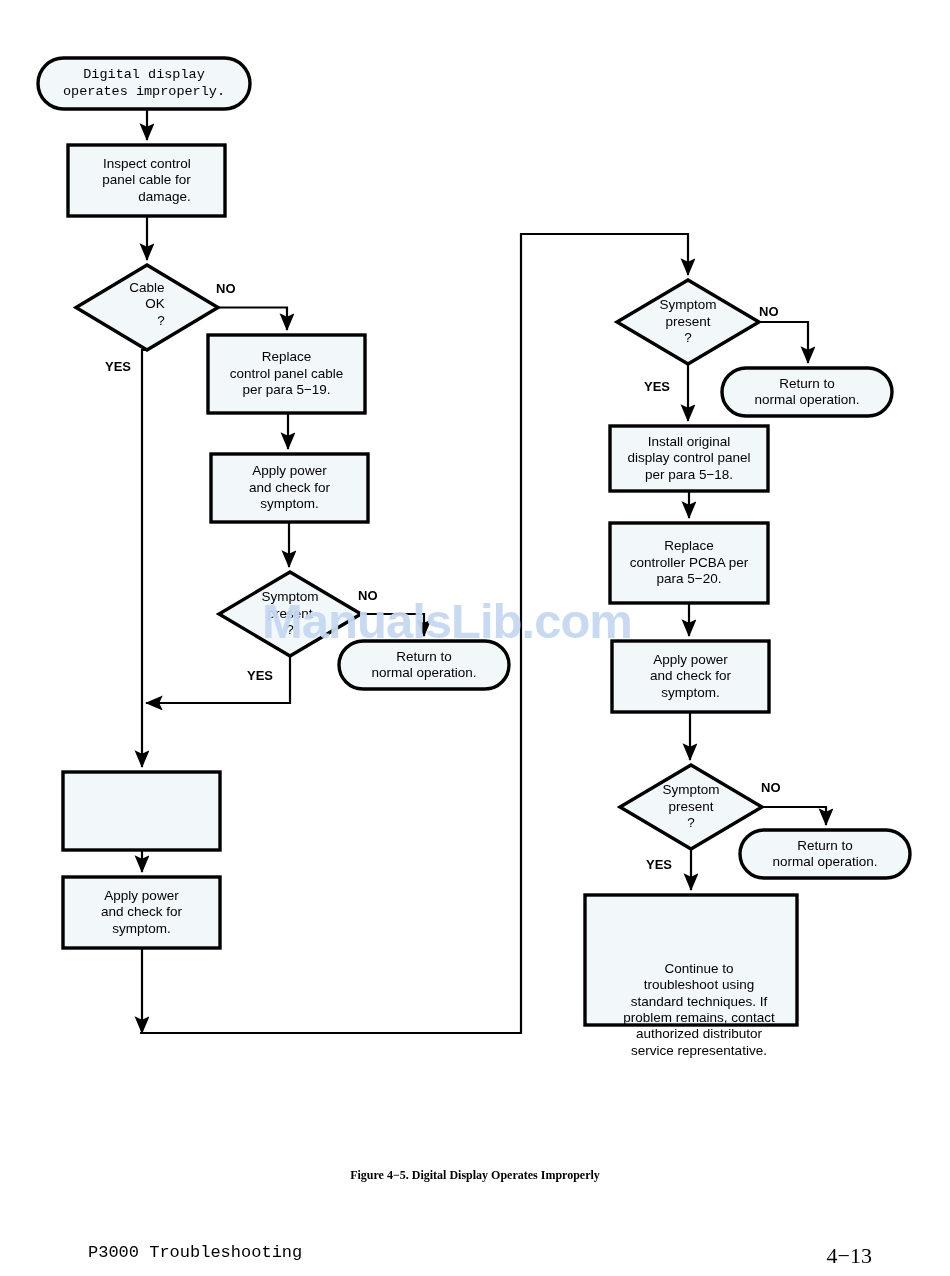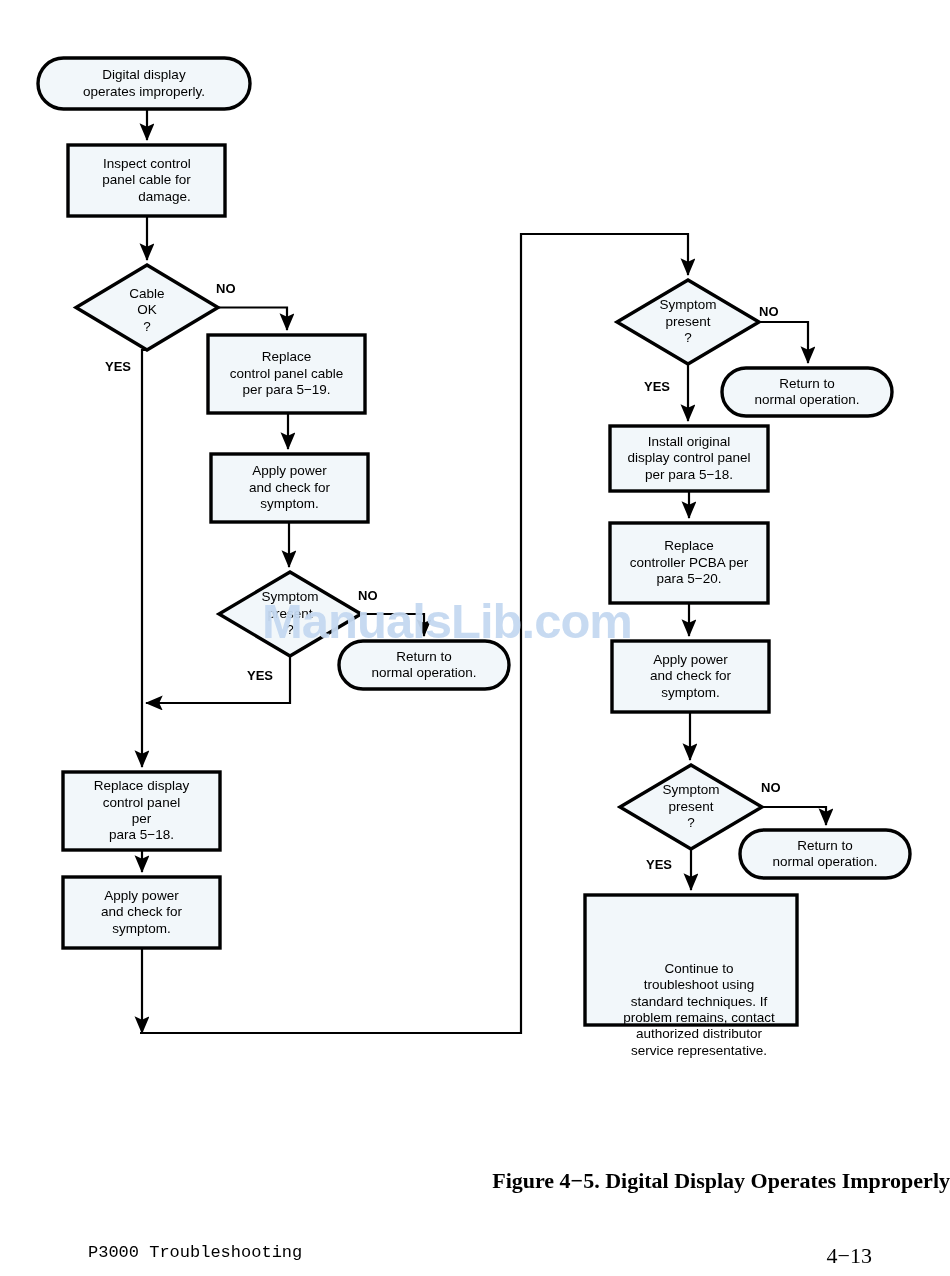--- a/index.html
+++ b/index.html
@@ -9,22 +9,22 @@
   svg#flow{position:absolute;left:0;top:0;width:950px;height:1100px;}
   .node-text{position:absolute;display:flex;align-items:center;justify-content:center;
              text-align:center;line-height:1.22;font-size:13.5px;color:#000;
              font-family:"Liberation Sans", sans-serif;pointer-events:none;}
   .branch-label{position:absolute;font-weight:bold;font-size:13px;
                 font-family:"Liberation Sans", sans-serif;}
   .watermark{position:absolute;left:262px;top:552px;width:440px;height:62px;
              font-family:"Liberation Sans", sans-serif;font-weight:bold;font-size:49px;
              color:#c5d9f1;letter-spacing:-1px;white-space:nowrap;
              display:flex;align-items:center;opacity:.95;margin-top:38px;}
-  .caption{position:absolute;left:0;top:1168px;width:950px;text-align:right;
-           font-family:"Liberation Serif", serif;font-weight:bold;font-size:22px;}
+  .caption{position:absolute;left:0;top:1168px;width:950px;text-align:center;
+           font-family:"Liberation Serif", serif;font-weight:bold;font-size:12px;}
   .footer-left{position:absolute;left:88px;top:1243px;font-family:Liberation Mono, monospace;
                font-size:17px;}
   .footer-right{position:absolute;right:78px;top:1243px;font-family:"Liberation Serif", serif;
                 font-size:22px;}
 </style>
 </head>
 <body>
 
 <div id="chart-area">
 
@@ -90,28 +90,27 @@
       <path d="M689,603 L689,636" marker-end="url(#arr)"></path>
 
       <path d="M690,712 L690,760" marker-end="url(#arr)"></path>
 
       <path d="M762,807 L826,807 L826,825" marker-end="url(#arr)"></path>
 
       <path d="M691,849 L691,890" marker-end="url(#arr)"></path>
     </g>
   </svg>
 
-  <div class="node-text" style="left:38px;top:58px;width:212px;height:51px;">Digital display<br>operates improperly.</div>
+  <div class="node-text" style="left:38px;top:58px;width:212px;height:51px;font-family:Liberation Mono, monospace;">Digital display<br>operates improperly.</div>
   <div class="node-text" style="left:68px;top:145px;width:157px;height:71px;text-align:right;">Inspect control<br>panel cable for<br>damage.</div>
-  <div class="node-text" style="left:76px;top:268px;width:142px;height:85px;">Cable<br>OK<br>?</div>
+  <div class="node-text" style="left:76px;top:262px;width:142px;height:85px;text-align:right;">Cable<br>OK<br>?</div>
   <div class="node-text" style="left:208px;top:335px;width:157px;height:78px;">Replace<br>control panel cable<br>per para 5−19.</div>
   <div class="node-text" style="left:211px;top:454px;width:157px;height:68px;">Apply power<br>and check for<br>symptom.</div>
   <div class="node-text" style="left:219px;top:572px;width:142px;height:84px;">Symptom<br>present<br>?</div>
   <div class="node-text" style="left:339px;top:641px;width:170px;height:48px;">Return to<br>normal operation.</div>
-  <div class="node-text" style="left:63px;top:772px;width:157px;height:78px;">Replace display<br>control panel<br>per<br>para 5−18.</div>
   <div class="node-text" style="left:63px;top:877px;width:157px;height:71px;">Apply power<br>and check for<br>symptom.</div>
 
   <div class="node-text" style="left:617px;top:280px;width:142px;height:84px;">Symptom<br>present<br>?</div>
   <div class="node-text" style="left:722px;top:368px;width:170px;height:48px;">Return to<br>normal operation.</div>
   <div class="node-text" style="left:610px;top:426px;width:158px;height:65px;">Install original<br>display control panel<br>per para 5−18.</div>
   <div class="node-text" style="left:610px;top:523px;width:158px;height:80px;">Replace<br>controller PCBA per<br>para 5−20.</div>
   <div class="node-text" style="left:612px;top:641px;width:157px;height:71px;">Apply power<br>and check for<br>symptom.</div>
   <div class="node-text" style="left:620px;top:765px;width:142px;height:84px;">Symptom<br>present<br>?</div>
   <div class="node-text" style="left:740px;top:830px;width:170px;height:48px;">Return to<br>normal operation.</div>
   <div class="node-text" style="left:585px;top:945px;width:228px;height:130px;">Continue to<br>troubleshoot using<br>standard techniques. If<br>problem remains, contact<br>authorized distributor<br>service representative.</div>

